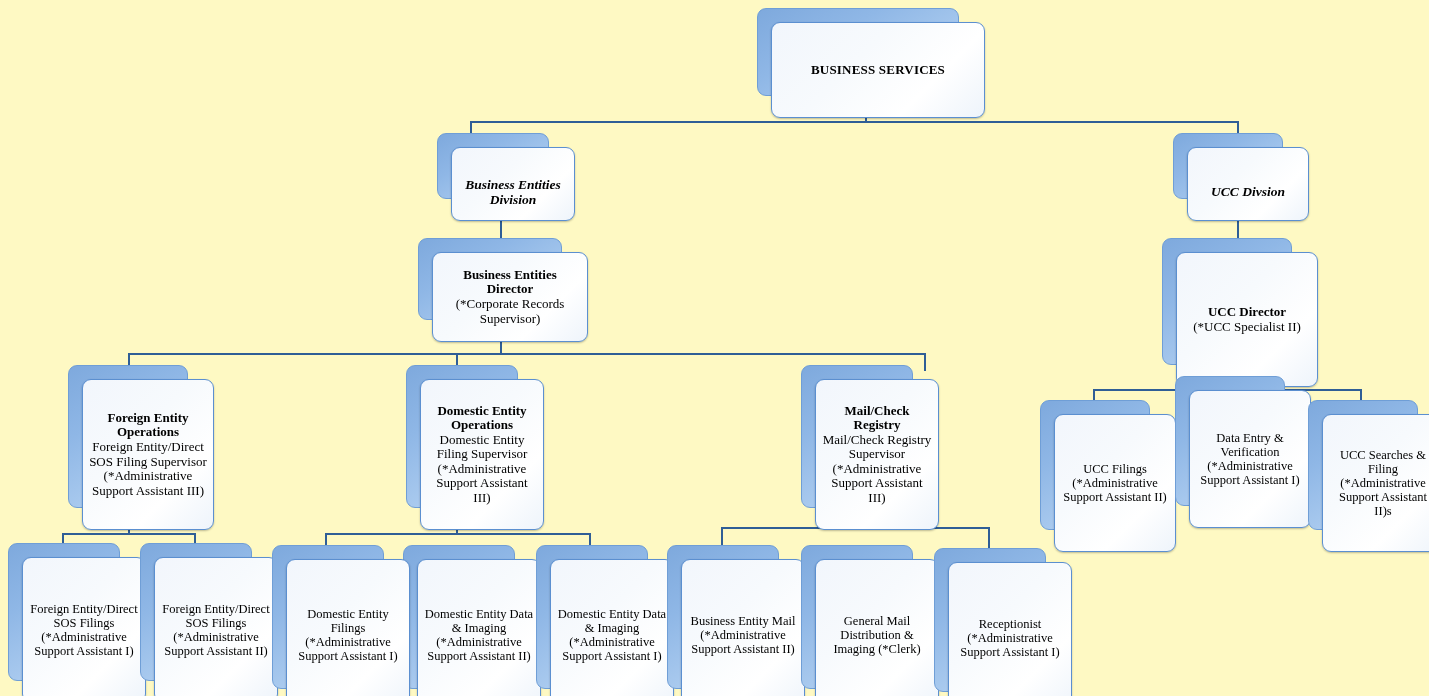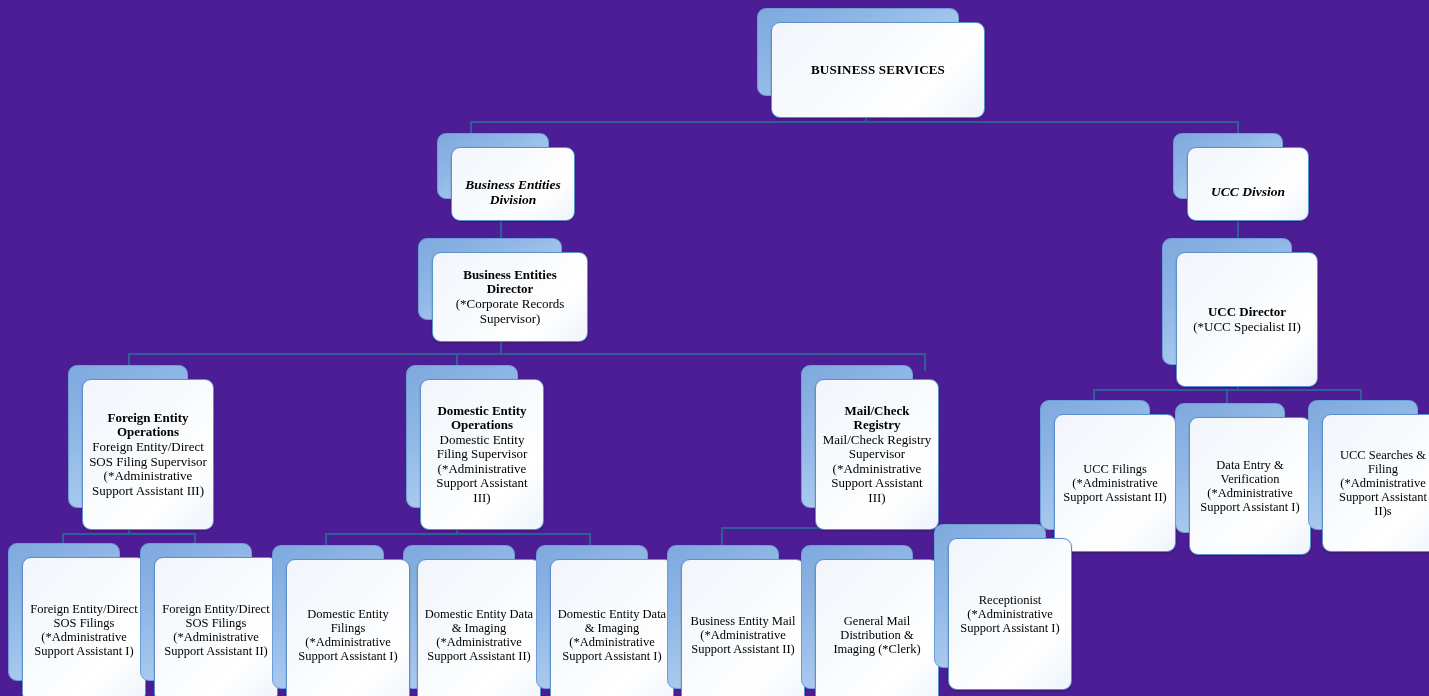--- a/index.html
+++ b/index.html
@@ -4,21 +4,21 @@
 <style>
   html, body {
     margin: 0;
     padding: 0;
     background: #000000;
   }
   #chart-root {
     position: relative;
     width: 1429px;
     height: 696px;
-    background: #4c1d95;
+    background: #fef9c3;
     overflow: hidden;
     font-family: "Liberation Serif", "DejaVu Serif", serif;
   }
 
   
   .conn-v, .conn-h {
     position: absolute;
     background: #2f5e96;
   }
   .conn-v { width: 2px; }
@@ -181,21 +181,21 @@
     </div>
   </div>
 
   <div class="node lvl4" style="left:1040px; top:400px; width:108px; height:128px;">
     <div class="plate"></div>
     <div class="card">
       <div class="sub">UCC Filings (*Administrative Support Assistant II)</div>
     </div>
   </div>
 
-  <div class="node lvl4" style="left:1175px; top:403px; width:108px; height:128px;">
+  <div class="node lvl4" style="left:1175px; top:376px; width:108px; height:128px;">
     <div class="plate"></div>
     <div class="card">
       <div class="sub">Data Entry &amp; Verification (*Administrative Support Assistant I)</div>
     </div>
   </div>
 
   <div class="node lvl4" style="left:1308px; top:400px; width:108px; height:128px;">
     <div class="plate"></div>
     <div class="card">
       <div class="sub">UCC Searches &amp; Filing (*Administrative Support Assistant II)s</div>
@@ -244,20 +244,20 @@
     </div>
   </div>
 
   <div class="node leaf" style="left:801px; top:545px; width:110px; height:142px;">
     <div class="plate"></div>
     <div class="card">
       <div class="sub">General Mail Distribution &amp; Imaging (*Clerk)</div>
     </div>
   </div>
 
-  <div class="node leaf" style="left:934px; top:524px; width:110px; height:142px;">
+  <div class="node leaf" style="left:934px; top:548px; width:110px; height:142px;">
     <div class="plate"></div>
     <div class="card">
       <div class="sub">Receptionist (*Administrative Support Assistant I)</div>
     </div>
   </div>
 
 </div>
 
 </body></html>

